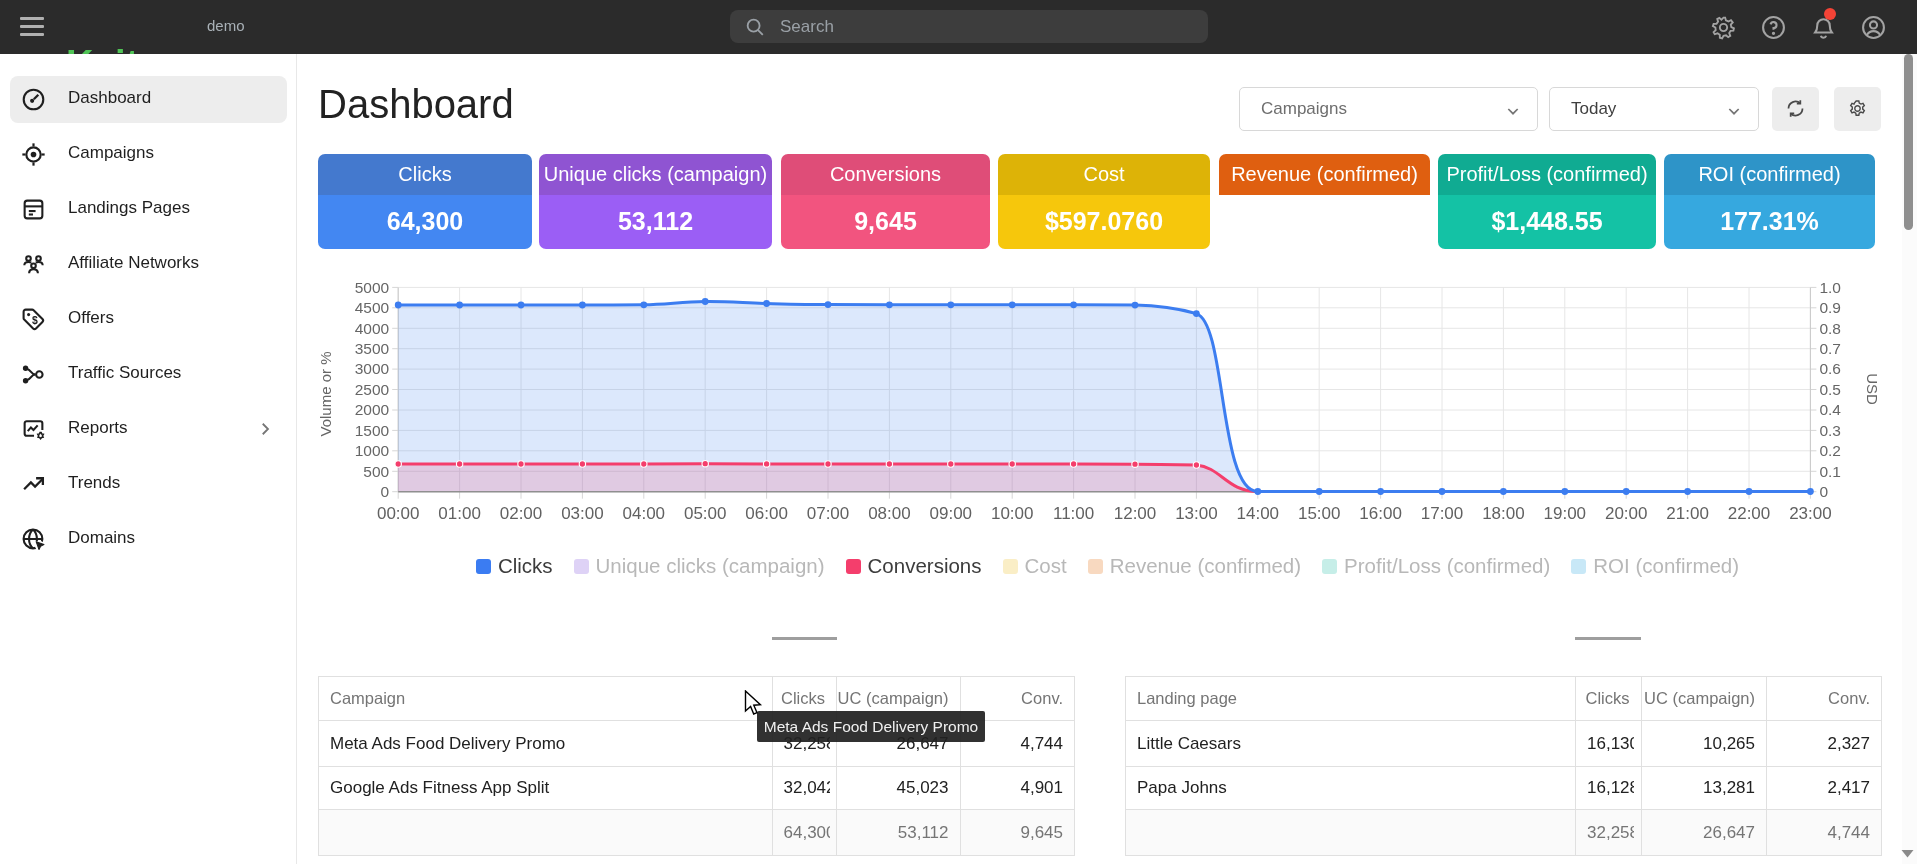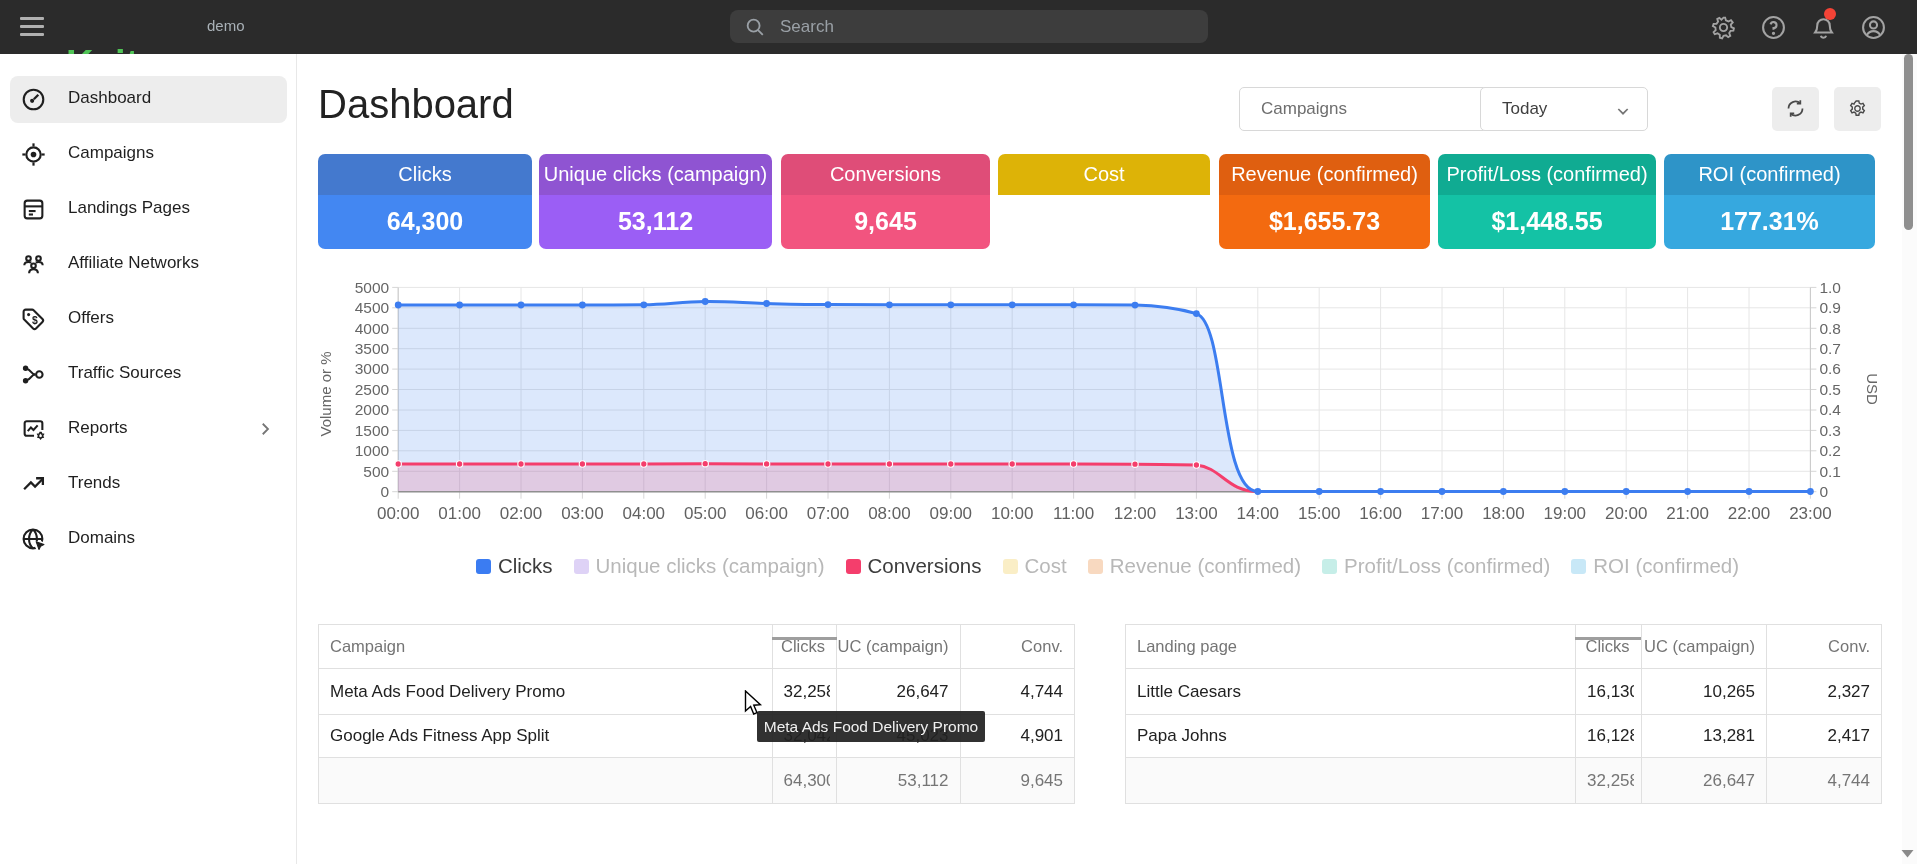--- a/index.html
+++ b/index.html
@@ -35,21 +35,21 @@
 .card .vl { height:54.5px; display:flex; align-items:center; justify-content:center; font-size:25px; font-weight:bold; }
 
 
 #legend { position:absolute; left:326px; top:557px; width:1563px; height:18px; display:flex; justify-content:center; align-items:center; gap:21px; }
 .litem { display:flex; align-items:center; gap:7px; font-size:20.5px; white-space:nowrap; }
 .lsq { width:15px; height:15px; border-radius:3px; }
 .lon { color:#3c3c3c; }
 .loff { color:#b8b8b8; }
 
 
-.tbl { position:absolute; top:624px; border-collapse:collapse; table-layout:fixed; font-size:17px; color:#212121; }
+.tbl { position:absolute; top:676px; border-collapse:collapse; table-layout:fixed; font-size:17px; color:#212121; }
 .tbl td, .tbl th { border:1px solid #e0e0e0; padding:0; font-weight:normal; white-space:nowrap; overflow:hidden; }
 .tbl th { color:#757575; font-size:16.5px; }
 .tbl .cL { text-align:left; padding-left:11px; }
 .tbl .cR { text-align:right; padding-right:11px; }
 .tbl tr.total { background:#fafafa; color:#757575; }
 .clipnum { overflow:hidden; white-space:nowrap; margin-left:11px; width:46.5px; }
 .sortbar { position:absolute; top:637px; height:3px; background:#9e9e9e; }
 
 #tooltip { position:absolute; left:757px; top:711px; width:228px; height:31px; white-space:nowrap; background:rgba(33,33,33,0.93); border-radius:2px; color:#f0f0f0; font-size:15.5px; line-height:31px; text-align:center; }
 
@@ -183,21 +183,21 @@
   </div>
 </div>
 
 <div id="h1">Dashboard</div>
 <div class="sel" style="left:1239px;width:299px">
   <span class="st" style="color:#6e6e6e">Campaigns</span>
   <svg style="position:absolute;right:16px;top:15px" width="16" height="16" viewBox="0 0 24 24" fill="none" stroke="#757575" stroke-width="2.6">
       <path d="M5 9 L12 16 L19 9"></path>
     </svg>
 </div>
-<div class="sel" style="left:1480px;width:168px">
+<div class="sel" style="left:1549px;width:210px">
   <span class="st" style="color:#3f3f3f">Today</span>
   <svg style="position:absolute;right:16px;top:15px" width="16" height="16" viewBox="0 0 24 24" fill="none" stroke="#757575" stroke-width="2.6">
       <path d="M5 9 L12 16 L19 9"></path>
     </svg>
 </div>
 <div class="btn" style="left:1772px">
   <svg style="position:absolute;left:13px;top:11px" width="21" height="21" viewBox="0 0 24 24" fill="none" stroke="#4a4a4a" stroke-width="2">
       <path d="M4 12 A8 8 0 0 1 17.5 6.2 M20 12 A8 8 0 0 1 6.5 17.8"></path>
       <path d="M17.5 2.5 L17.5 6.5 L13.5 6.5"></path>
       <path d="M6.5 21.5 L6.5 17.5 L10.5 17.5"></path>
@@ -217,24 +217,24 @@
   <div class="card" style="left:221px;width:233px">
       <div class="hd" style="background:#8f54d2">Unique clicks (campaign)</div>
       <div class="vl" style="background:#9b5ef5">53,112</div>
     </div>
   <div class="card" style="left:463px;width:209px">
       <div class="hd" style="background:#df4d78">Conversions</div>
       <div class="vl" style="background:#f2547f">9,645</div>
     </div>
   <div class="card" style="left:680px;width:212px">
       <div class="hd" style="background:#ddb307">Cost</div>
+      <div class="vl" style="background:#f6c70c">$597.0760</div>
     </div>
   <div class="card" style="left:901px;width:211px">
       <div class="hd" style="background:#df5f10">Revenue (confirmed)</div>
-      <div class="vl" style="background:#f36a10">$1,655.73</div>
     </div>
   <div class="card" style="left:1120px;width:218px">
       <div class="hd" style="background:#10ab92">Profit/Loss (confirmed)</div>
       <div class="vl" style="background:#14c2a5">$1,448.55</div>
     </div>
   <div class="card" style="left:1346px;width:211px">
       <div class="hd" style="background:#2e94c8">ROI (confirmed)</div>
       <div class="vl" style="background:#36a8df">177.31%</div>
     </div>
 </div>

